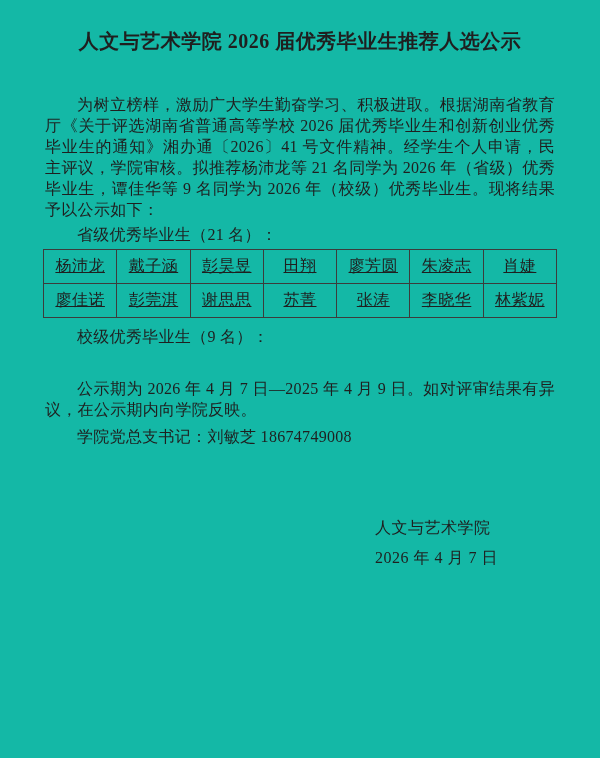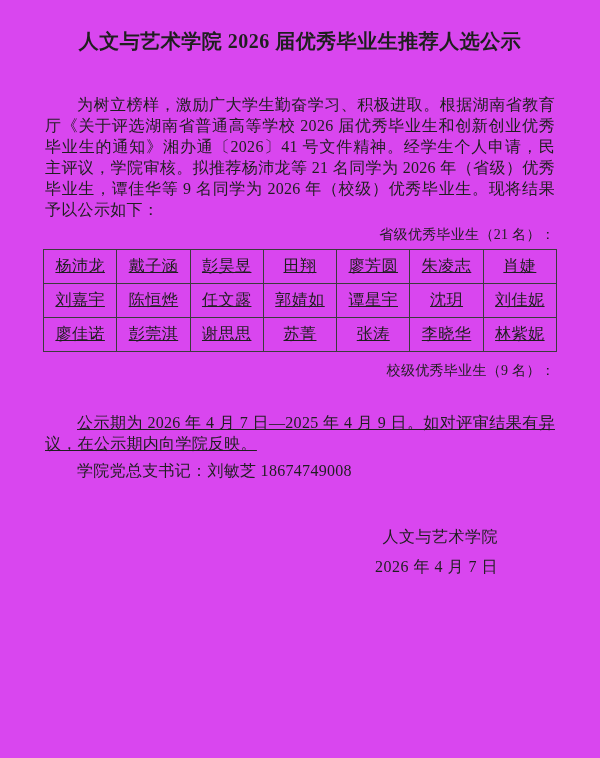--- a/index.html
+++ b/index.html
@@ -7,70 +7,69 @@
   body {
     background: #ffffff;
     color: #1f1f1f;
     font-family: "Liberation Serif", "DejaVu Serif", serif;
     overflow: hidden;
   }
   .page {
     width: 600px;
     height: 758px;
     padding: 26px 45px 20px 45px;
-    background: #d946ef;
+    background: #14b8a6;
   }
   .doc-title {
     font-size: 20px;
     font-weight: bold;
     text-align: center;
     line-height: 30px;
     letter-spacing: 0.5px;
     margin-bottom: 38px;
   }
   .para {
     font-size: 16px;
     line-height: 21px;
     text-align: justify;
     text-justify: inter-ideograph;
     letter-spacing: 0.3px;
   }
   .para.indent { text-indent: 2em; }
   .section-heading {
-    font-size: 14px;
+    font-size: 16px;
     line-height: 29px;
     text-indent: 2em;
     letter-spacing: 0.3px;
-    text-align: right;
   }
   table.name-table {
     width: calc(100% + 4px);
     margin-left: -2px;
     border-collapse: collapse;
     table-layout: fixed;
   }
   table.name-table td {
     border: 1px solid #3c3c3c;
     height: 34px;
     text-align: center;
     vertical-align: middle;
     font-size: 16px;
     letter-spacing: 0.5px;
     padding: 0 2px;
   }
   table.name-table { border: 1.5px solid #2b2b2b; text-decoration: underline; }
   .gap-after-table { height: 4px; }
-  .notice-para { margin-top: 27px; text-decoration: underline; }
+  .notice-para { margin-top: 27px; }
   .contact-para { margin-top: 6px; }
   .signature-block {
-    margin-top: 41px;
+    margin-top: 66px;
     width: fit-content;
     margin-left: auto;
     margin-right: 57px;
-    text-align: right;
+    text-align: left;
     font-size: 16px;
     line-height: 30px;
     letter-spacing: 0.5px;
   }
 </style>
 </head>
 <body>
 
 <div class="page">
 
@@ -83,29 +82,20 @@
   <table class="name-table">
     <tbody>
       <tr>
         <td>杨沛龙</td>
         <td>戴子涵</td>
         <td>彭昊昱</td>
         <td>田翔</td>
         <td>廖芳圆</td>
         <td>朱凌志</td>
         <td>肖婕</td>
-      </tr>
-      <tr>
-        <td>刘嘉宇</td>
-        <td>陈恒烨</td>
-        <td>任文露</td>
-        <td>郭婧如</td>
-        <td>谭星宇</td>
-        <td>沈玥</td>
-        <td>刘佳妮</td>
       </tr>
       <tr>
         <td>廖佳诺</td>
         <td>彭莞淇</td>
         <td>谢思思</td>
         <td>苏菁</td>
         <td>张涛</td>
         <td>李晓华</td>
         <td>林紫妮</td>
       </tr>

